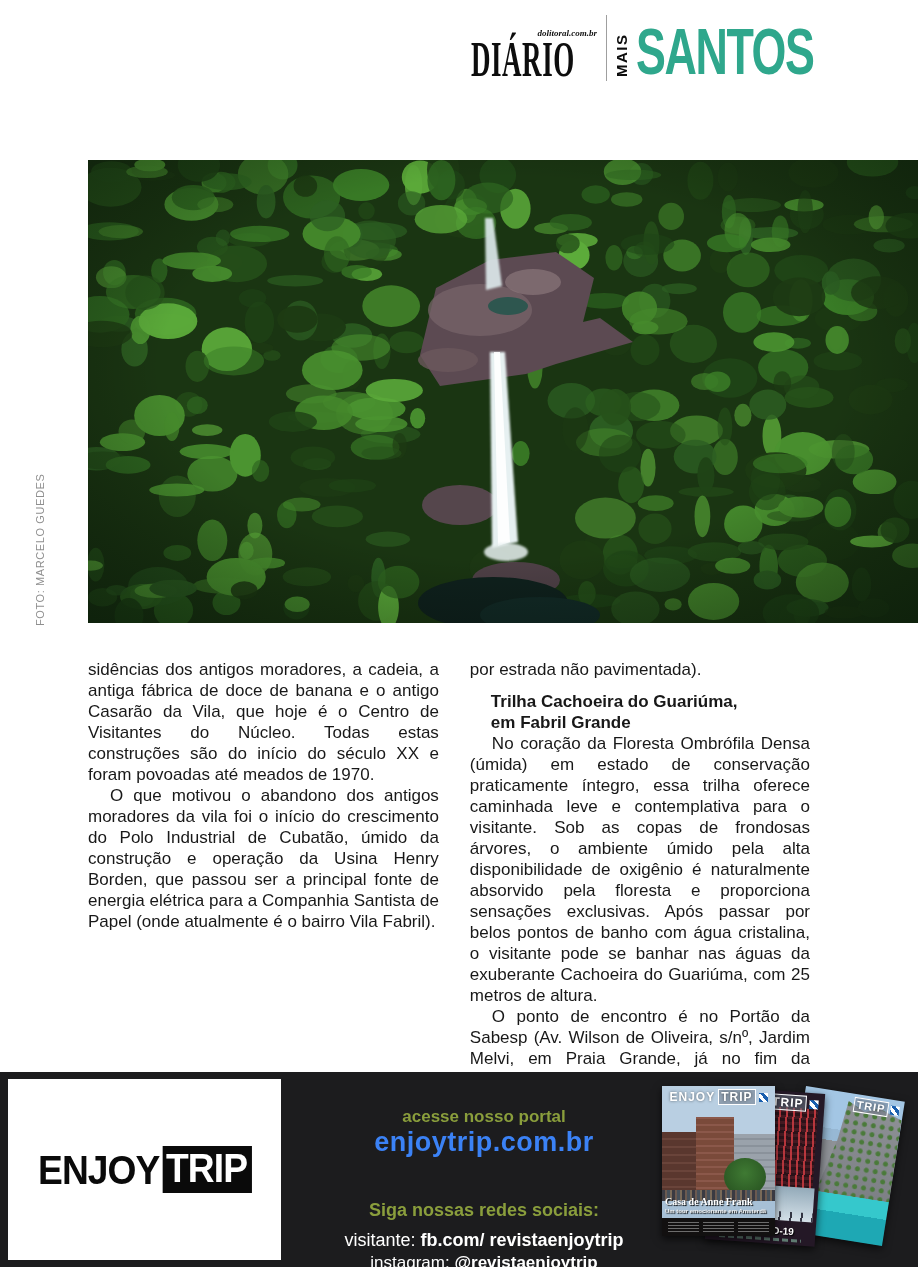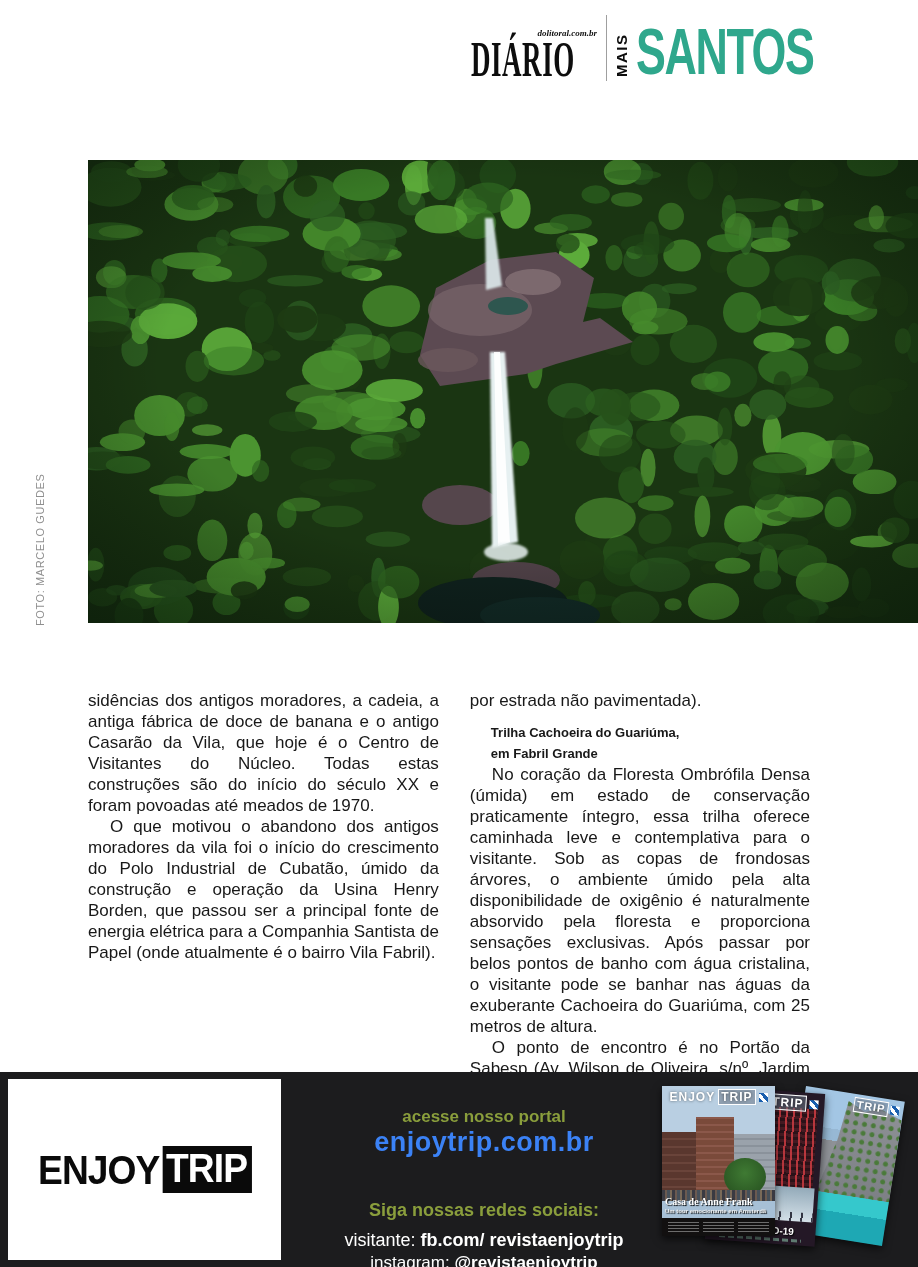--- a/index.html
+++ b/index.html
@@ -18,27 +18,27 @@
           letter-spacing:-2px;transform:scaleX(.70);transform-origin:0 0;white-space:nowrap;}
 
   
   .photo{position:absolute;left:88px;top:160px;width:830px;height:463px;background:#16300f;overflow:hidden;}
   .photo svg{display:block;width:830px;height:463px;}
   .photo-credit{position:absolute;left:33px;top:466px;height:160px;writing-mode:vertical-rl;
                 transform:rotate(180deg);font:400 11px/14px "Liberation Sans",sans-serif;
                 color:#8f8f8f;letter-spacing:.6px;white-space:nowrap;}
 
   
-  .columns{position:absolute;left:88px;top:690px;width:722px;display:flex;gap:31px;
+  .columns{position:absolute;left:88px;top:659px;width:722px;display:flex;gap:31px;
            font-size:17px;line-height:21px;color:#181818;text-align:justify;}
   .col-left{width:360px;}
   .col-right{width:349px;}
   .columns p{margin:0;}
   .indent{text-indent:22px;}
-  .trail-heading{margin:11px 0 0 0;padding-left:21px;font-weight:700;font-size:13px;line-height:21px;text-align:left;}
+  .trail-heading{margin:11px 0 0 0;padding-left:21px;font-weight:700;font-size:17px;line-height:21px;text-align:left;}
 
   
   .ad{position:absolute;left:0;top:1072px;width:918px;height:195px;background:#1c1c1e;}
   .logo-box{position:absolute;left:8px;top:7px;width:273px;height:181px;background:#ffffff;
             display:flex;align-items:center;justify-content:center;}
   .logo-line{display:flex;align-items:center;transform:scaleX(.93);transform-origin:center;}
   .lg-enjoy{font:800 40px/1 "Liberation Sans",sans-serif;letter-spacing:-1px;color:#0a0a0a;}
   .lg-trip{font:800 40px/1 "Liberation Sans",sans-serif;letter-spacing:-1px;background:#0a0a0a;
            color:#ffffff;padding:2px 5px 5px 4px;margin-left:3px;}
   .ad-center{position:absolute;left:298px;top:24px;width:372px;text-align:center;color:#fff;}

